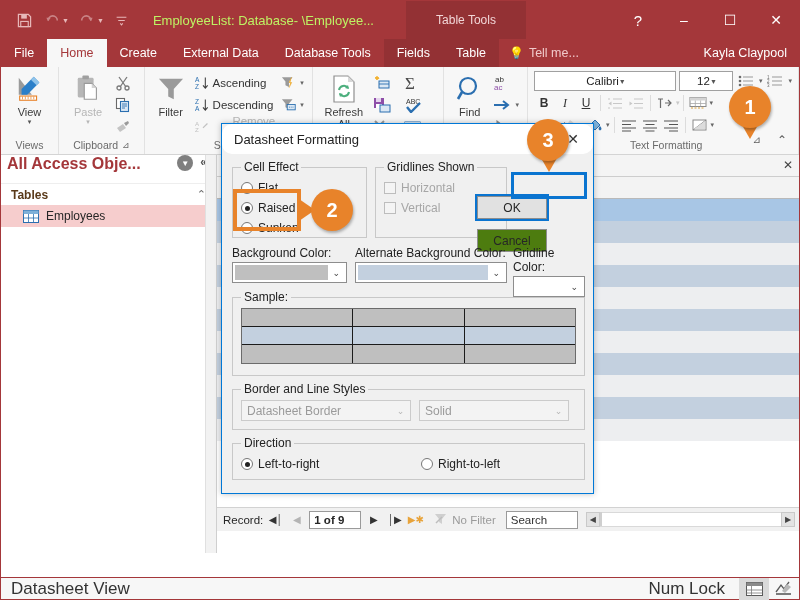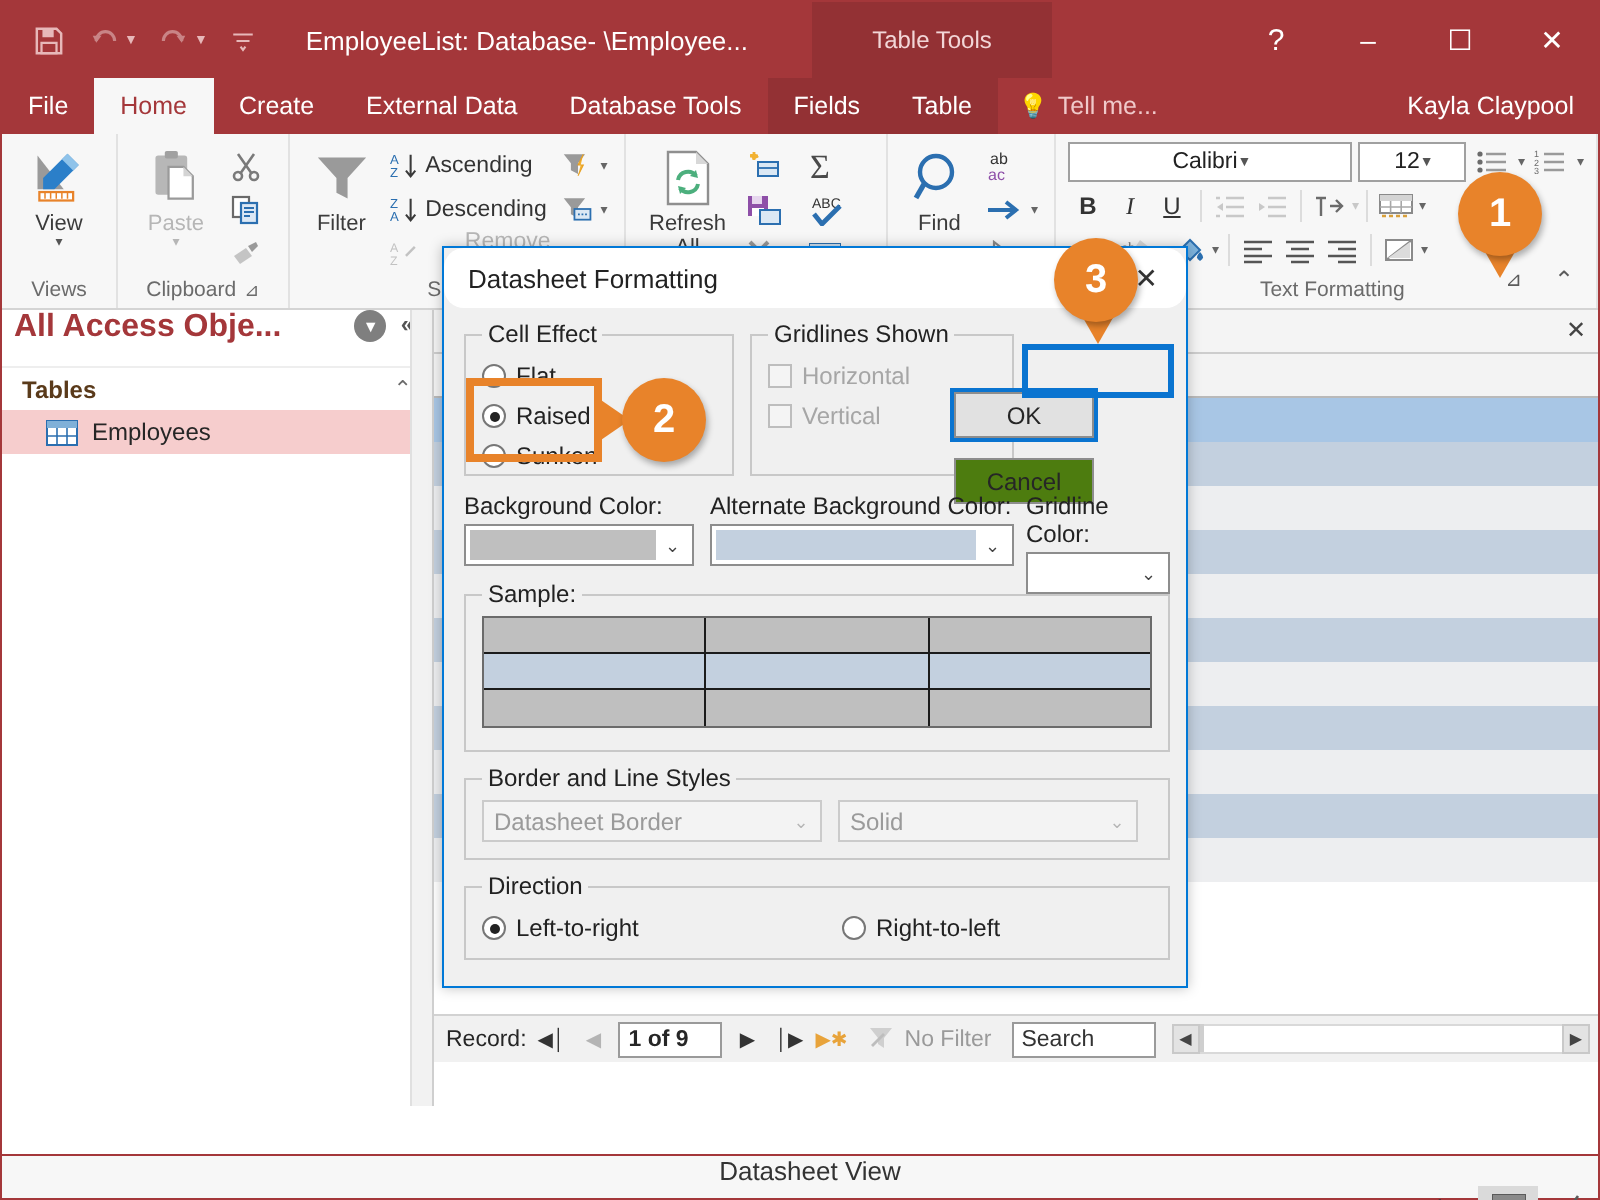--- a/index.html
+++ b/index.html
@@ -14,21 +14,21 @@
     color:#262626;
   }
   #app { position:absolute; inset:0; border:1px solid #a4373a; background:#fff; }
 
   
   .titlebar { height:38px; background:#a4373a; display:flex; align-items:center; position:relative; }
   .qat { display:flex; align-items:center; padding-left:10px; gap:2px; }
   .qat-btn { width:26px; height:26px; display:flex; align-items:center; justify-content:center; color:#e7b8b9; }
   .qat-btn.dim { color:#c98486; }
   .qat-arrow { font-size:7px; color:#e7b8b9; margin-left:-5px; margin-right:3px; }
-  .title-text { color:#ffffff; font-size:13px; margin-left:18px; white-space:nowrap; }
+  .title-text { color:#bef264; font-size:13px; margin-left:18px; white-space:nowrap; }
   .ctx-tab { position:absolute; left:405px; top:0; width:120px; height:38px;
              background:#933134; color:#f2d6d7; display:flex; align-items:center; justify-content:center; font-size:12px; }
   .win-ctrls { position:absolute; right:0; top:0; height:38px; display:flex; align-items:center; }
   .win-btn { width:46px; height:38px; display:flex; align-items:center; justify-content:center; color:#fff; font-size:14px; }
   .win-btn.help { font-size:15px; }
 
   
   .tabbar { height:28px; background:#a4373a; display:flex; align-items:stretch; position:relative; }
   .tab { padding:0 13px; display:flex; align-items:center; color:#fff; font-size:12.5px; white-space:nowrap; }
   .tab.active { background:#f7f7f7; color:#a4373a; }
@@ -110,21 +110,21 @@
   .searchbox { width:72px; height:18px; border:1px solid #9a9a9a; background:#fff; display:flex;
                align-items:center; padding-left:4px; color:#333; }
   .hscroll { flex:1; height:16px; background:#f1f1f1; display:flex; align-items:center; margin:0 4px; }
   .hs-arrow { width:14px; height:15px; background:#e3e3e3; border:1px solid #c9c9c9; display:flex;
               align-items:center; justify-content:center; font-size:8px; color:#444; }
   .hs-track { flex:1; height:15px; background:#fff; border-top:1px solid #d9d9d9; border-bottom:1px solid #d9d9d9; }
   .hs-thumb { width:120px; height:15px; background:#fff; border:1px solid #cfcfcf; }
 
   
   .statusbar { position:absolute; left:0; right:0; bottom:0; height:22px; background:#f7f7f7;
-               border-top:1px solid #a4373a; display:flex; align-items:center; font-size:13px; color:#333;flex-direction:column; }
+               border-top:1px solid #a4373a; display:flex; align-items:center; font-size:17px; color:#333; }
   .sb-left { padding-left:10px; }
   .sb-right { margin-left:auto; display:flex; align-items:center; }
   .sb-numlock { padding:0 14px; }
   .viewbtn { width:30px; height:22px; display:flex; align-items:center; justify-content:center; }
   .viewbtn.sel { background:#dadada; }
 
   
   .dialog { position:absolute; left:220px; top:122px; width:373px; height:371px;
             background:#f0f0f0; border:1px solid #0078d7; box-shadow:0 0 6px rgba(0,0,0,.25); }
   .dlg-title { height:30px; background:#fff; display:flex; align-items:center; padding:0 6px 0 12px;border-radius:10px; }

